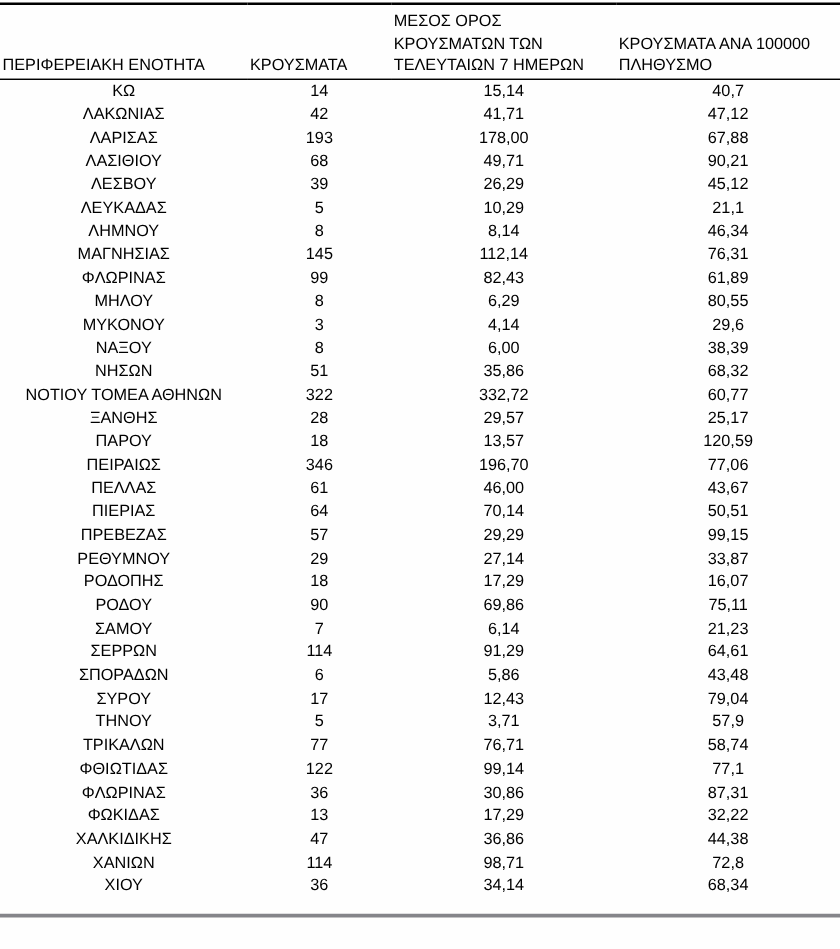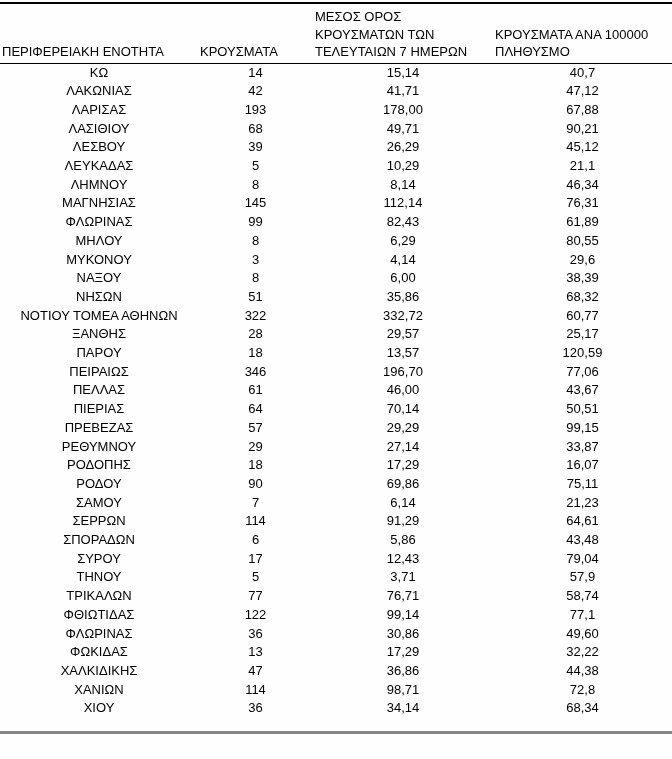--- a/index.html
+++ b/index.html
@@ -257,21 +257,21 @@
         <tr>
           <td>ΦΘΙΩΤΙΔΑΣ</td>
           <td>122</td>
           <td>99,14</td>
           <td>77,1</td>
         </tr>
         <tr>
           <td>ΦΛΩΡΙΝΑΣ</td>
           <td>36</td>
           <td>30,86</td>
-          <td>49,60</td>
+          <td>87,31</td>
         </tr>
         <tr>
           <td>ΦΩΚΙΔΑΣ</td>
           <td>13</td>
           <td>17,29</td>
           <td>32,22</td>
         </tr>
         <tr>
           <td>ΧΑΛΚΙΔΙΚΗΣ</td>
           <td>47</td>

